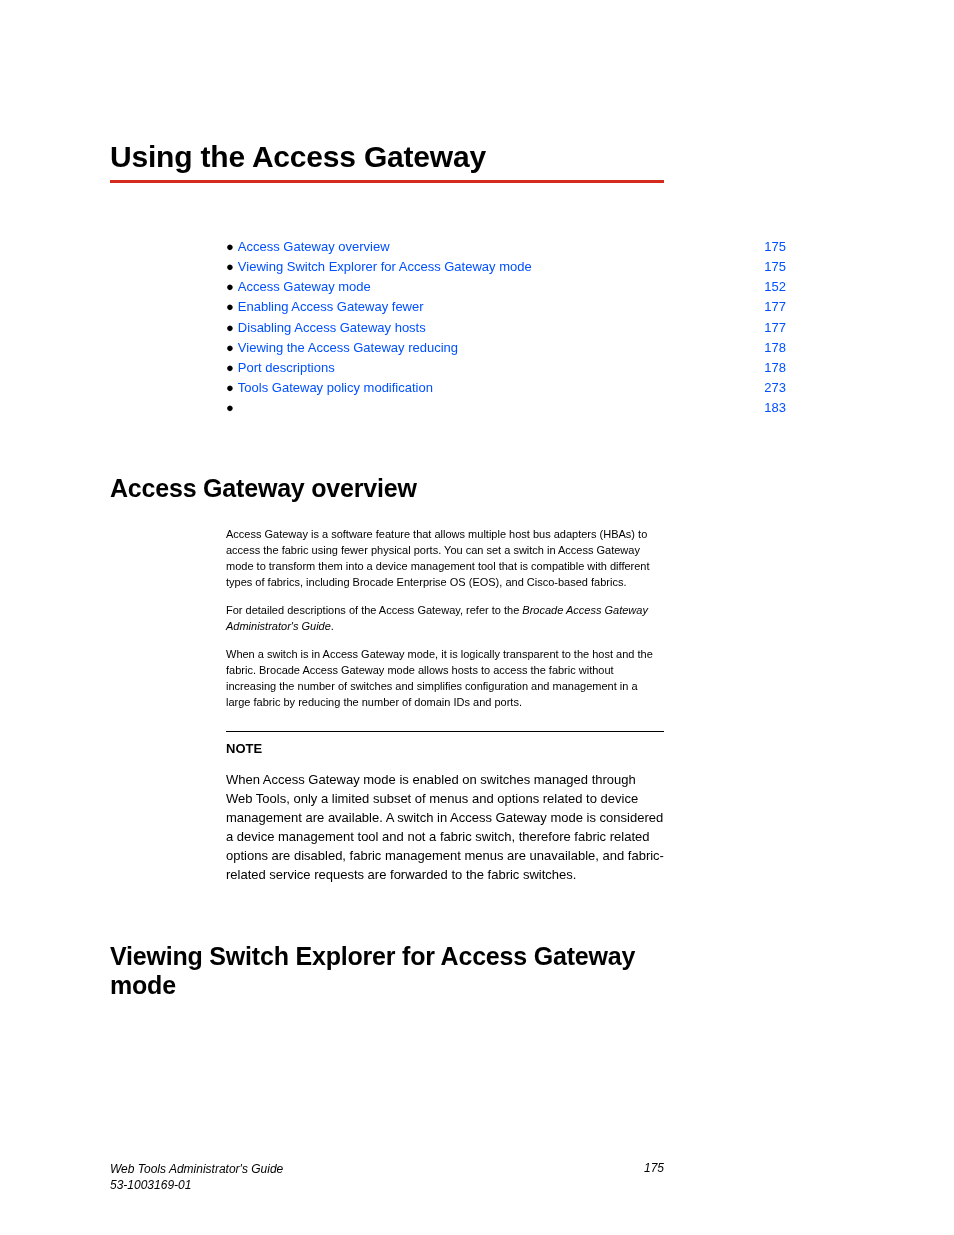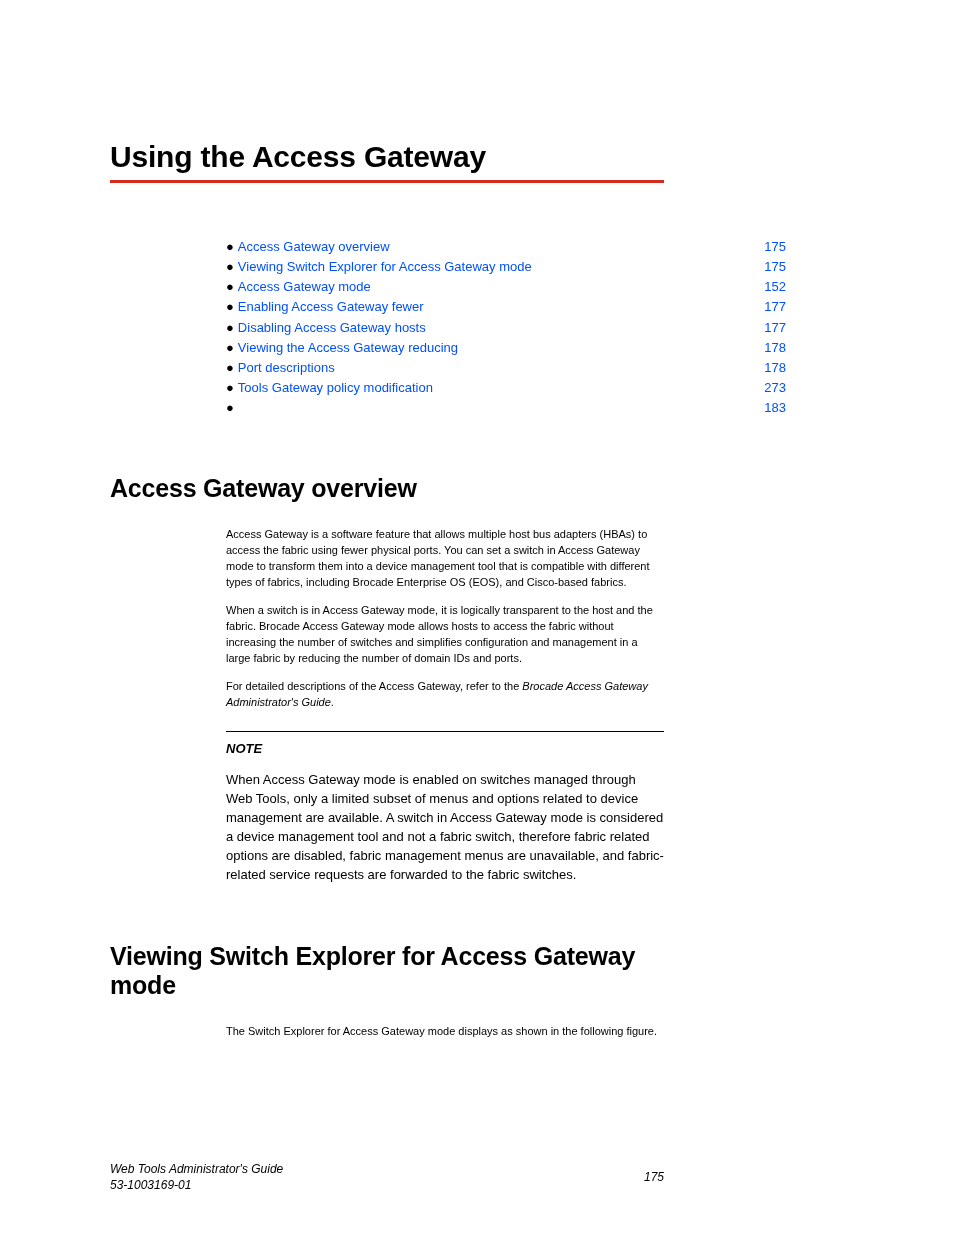--- a/index.html
+++ b/index.html
@@ -94,32 +94,30 @@
     line-height: 1.45;
   }
   .note-rule {
     border: 0;
     border-top: 1px solid #000;
     margin: 20px 0 8px 0;
   }
   .note-label {
     font-weight: 700;
     margin: 0 0 2px 0;
-    font-style: italic;
   }
   .footer {
     position: absolute;
     left: 110px;
     right: 100px;
     bottom: 42px;
     display: flex;
     justify-content: space-between;
     font-size: 12px;
     font-style: italic;
-    align-items: center;
   }
   .footer-left {
     line-height: 1.35;
   }
   .footer-page {
     font-style: italic;
   }
 </style>
 </head>
 <body>
@@ -184,39 +182,36 @@
       <a class="toc-page">183</a>
     </div>
   </div>
 
   <div style="height:56px"></div>
 
   <h2 class="section-title">Access Gateway overview</h2>
 
   <div class="body-text">
     <p>Access Gateway is a software feature that allows multiple host bus adapters (HBAs) to access the fabric using fewer physical ports. You can set a switch in Access Gateway mode to transform them into a device management tool that is compatible with different types of fabrics, including Brocade Enterprise OS (EOS), and Cisco-based fabrics.</p>
-    <p>When a switch is in Access Gateway mode, it is logically transparent to the host and the fabric. Brocade Access Gateway mode allows hosts to access the fabric without increasing the number of switches and simplifies configuration and management in a large fabric by reducing the number of domain IDs and ports.</p>
     <p>
       <span>For detailed descriptions of the Access Gateway, refer to the </span><span class="italic">Brocade Access Gateway Administrator's Guide</span><span>.</span>
     </p>
+    <p>When a switch is in Access Gateway mode, it is logically transparent to the host and the fabric. Brocade Access Gateway mode allows hosts to access the fabric without increasing the number of switches and simplifies configuration and management in a large fabric by reducing the number of domain IDs and ports.</p>
   </div>
 
   <div class="note-block">
     <hr class="note-rule">
     <p class="note-label">NOTE</p>
     <p>When Access Gateway mode is enabled on switches managed through Web Tools, only a limited subset of menus and options related to device management are available. A switch in Access Gateway mode is considered a device management tool and not a fabric switch, therefore fabric related options are disabled, fabric management menus are unavailable, and fabric-related service requests are forwarded to the fabric switches.</p>
   </div>
 
   <div style="height:44px"></div>
 
   <h2 class="section-title">Viewing Switch Explorer for Access Gateway mode</h2>
 
-  <div class="body-text">
-    <p>The Switch Explorer for Access Gateway mode displays as shown in the following figure.</p>
-  </div>
 
   <div class="footer">
     <div class="footer-left">
       <div>Web Tools Administrator's Guide</div>
       <div>53-1003169-01</div>
     </div>
     <div class="footer-page">175</div>
   </div>
 
 </div>

